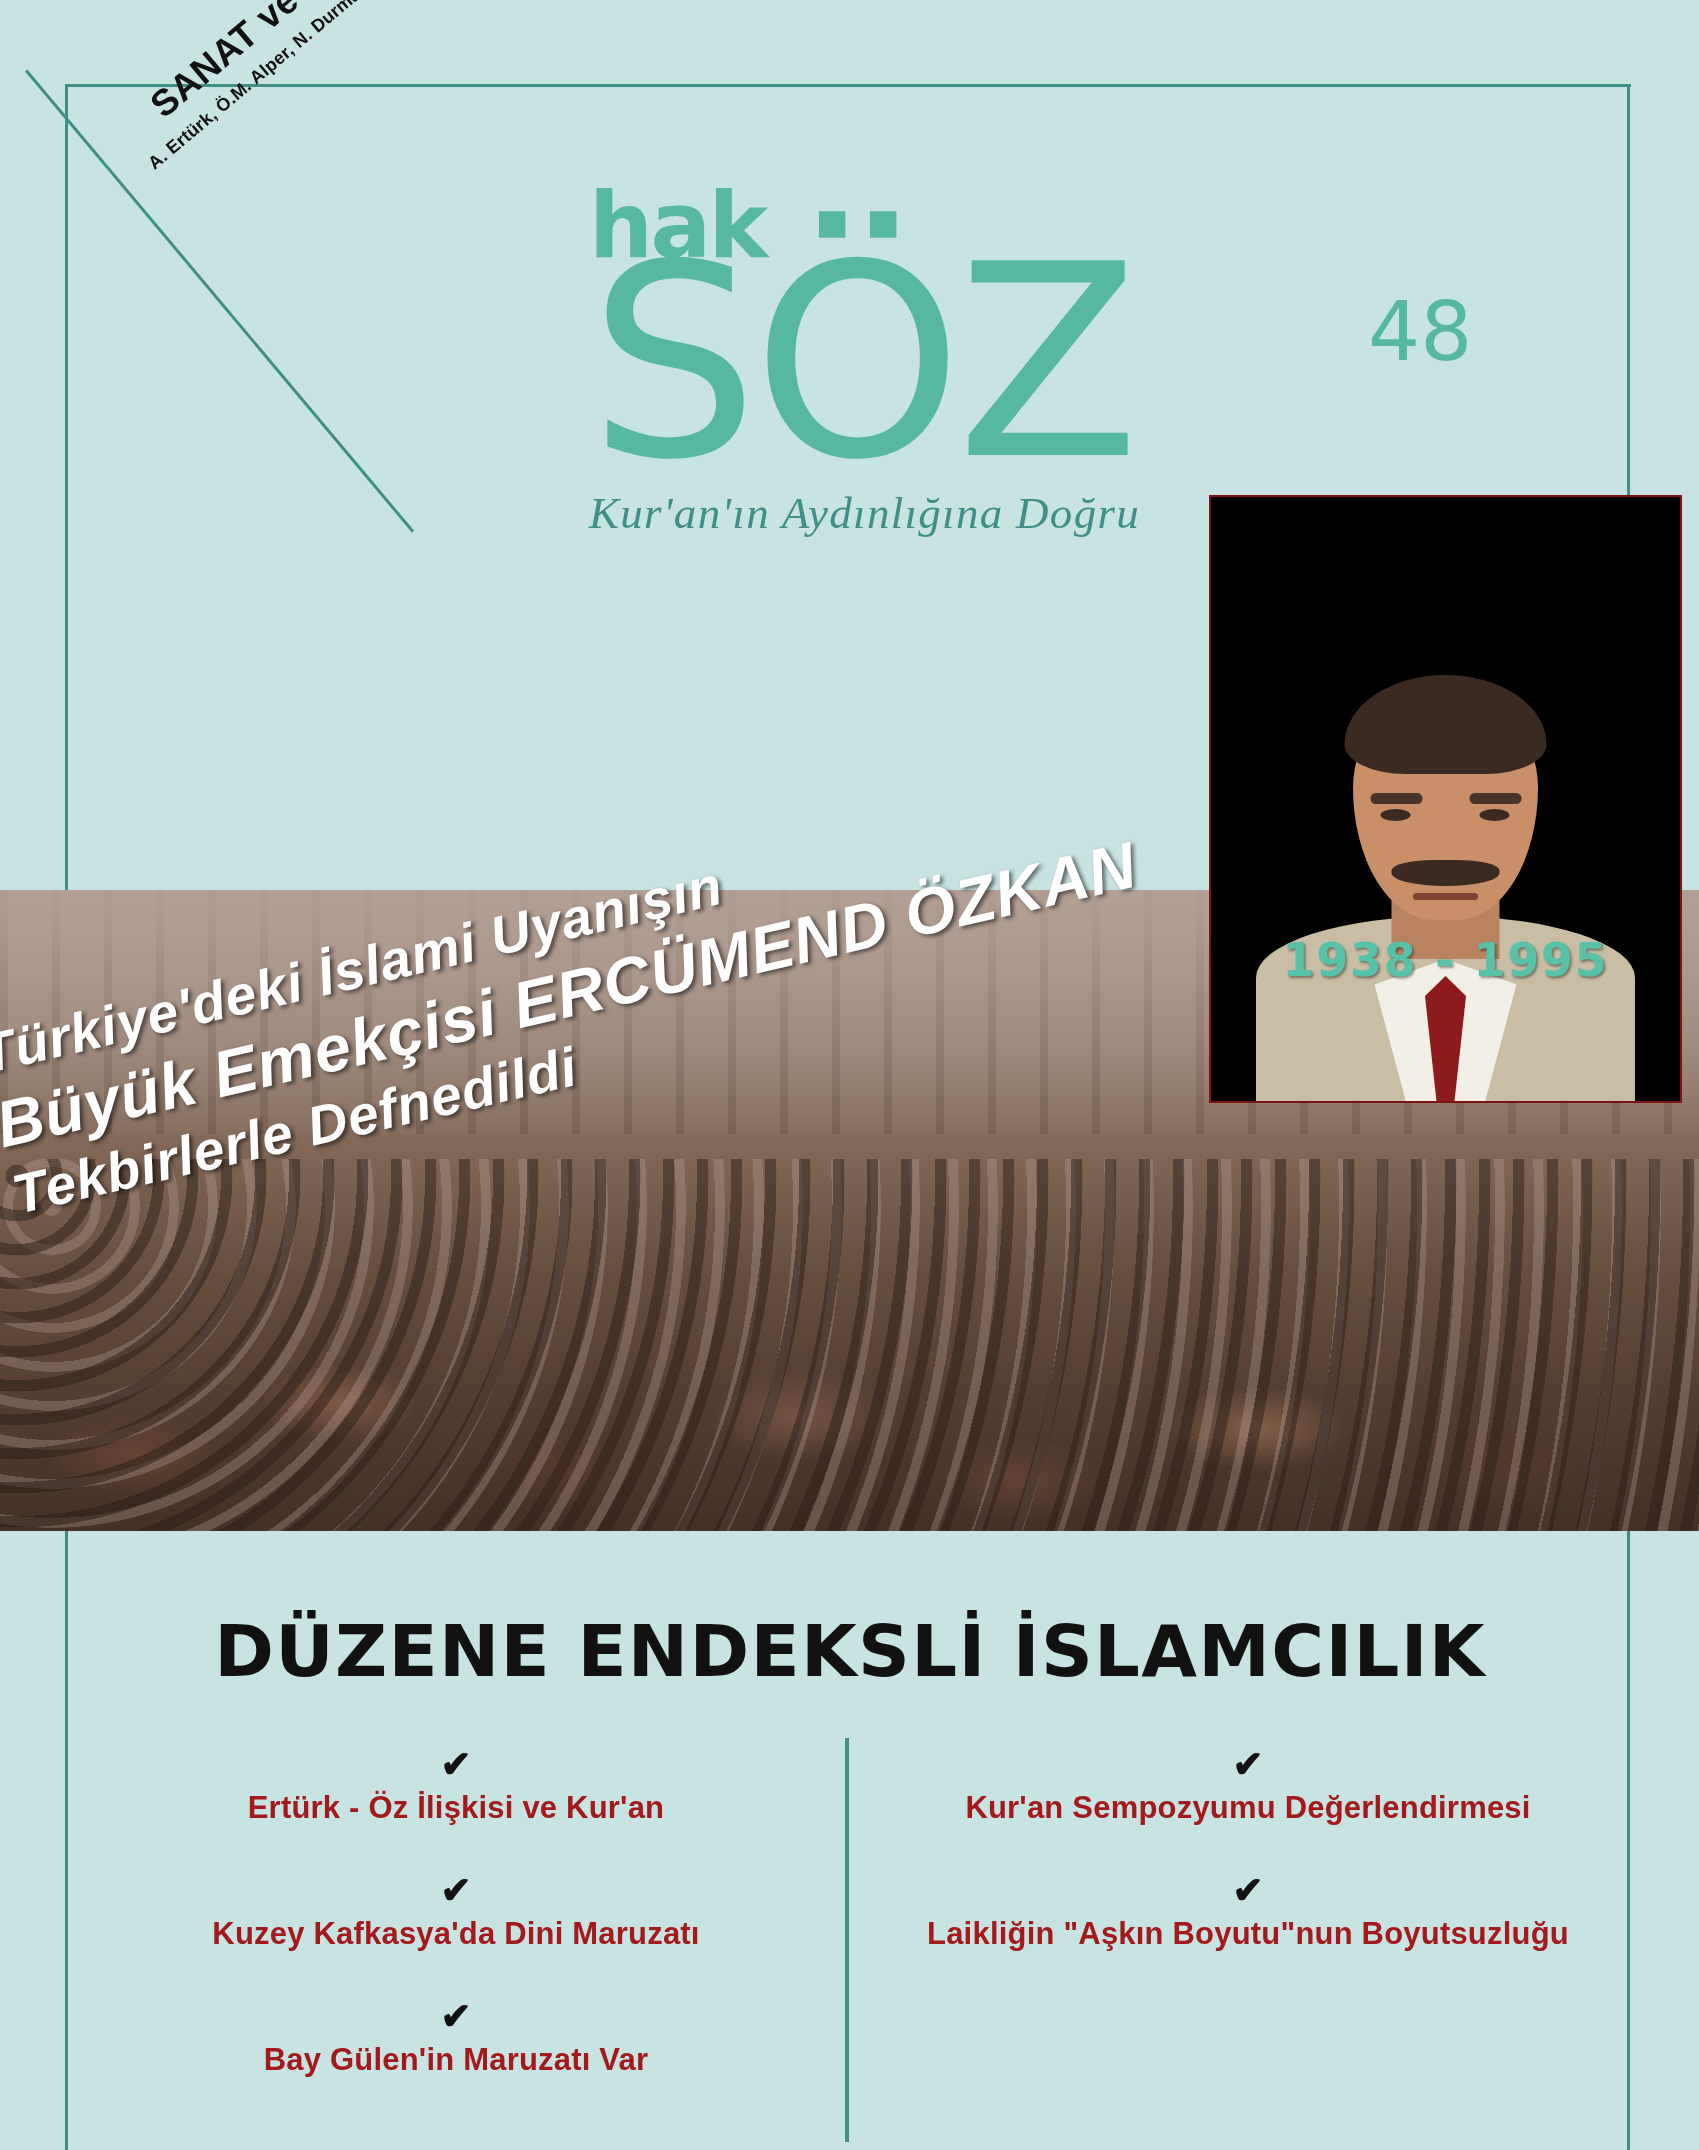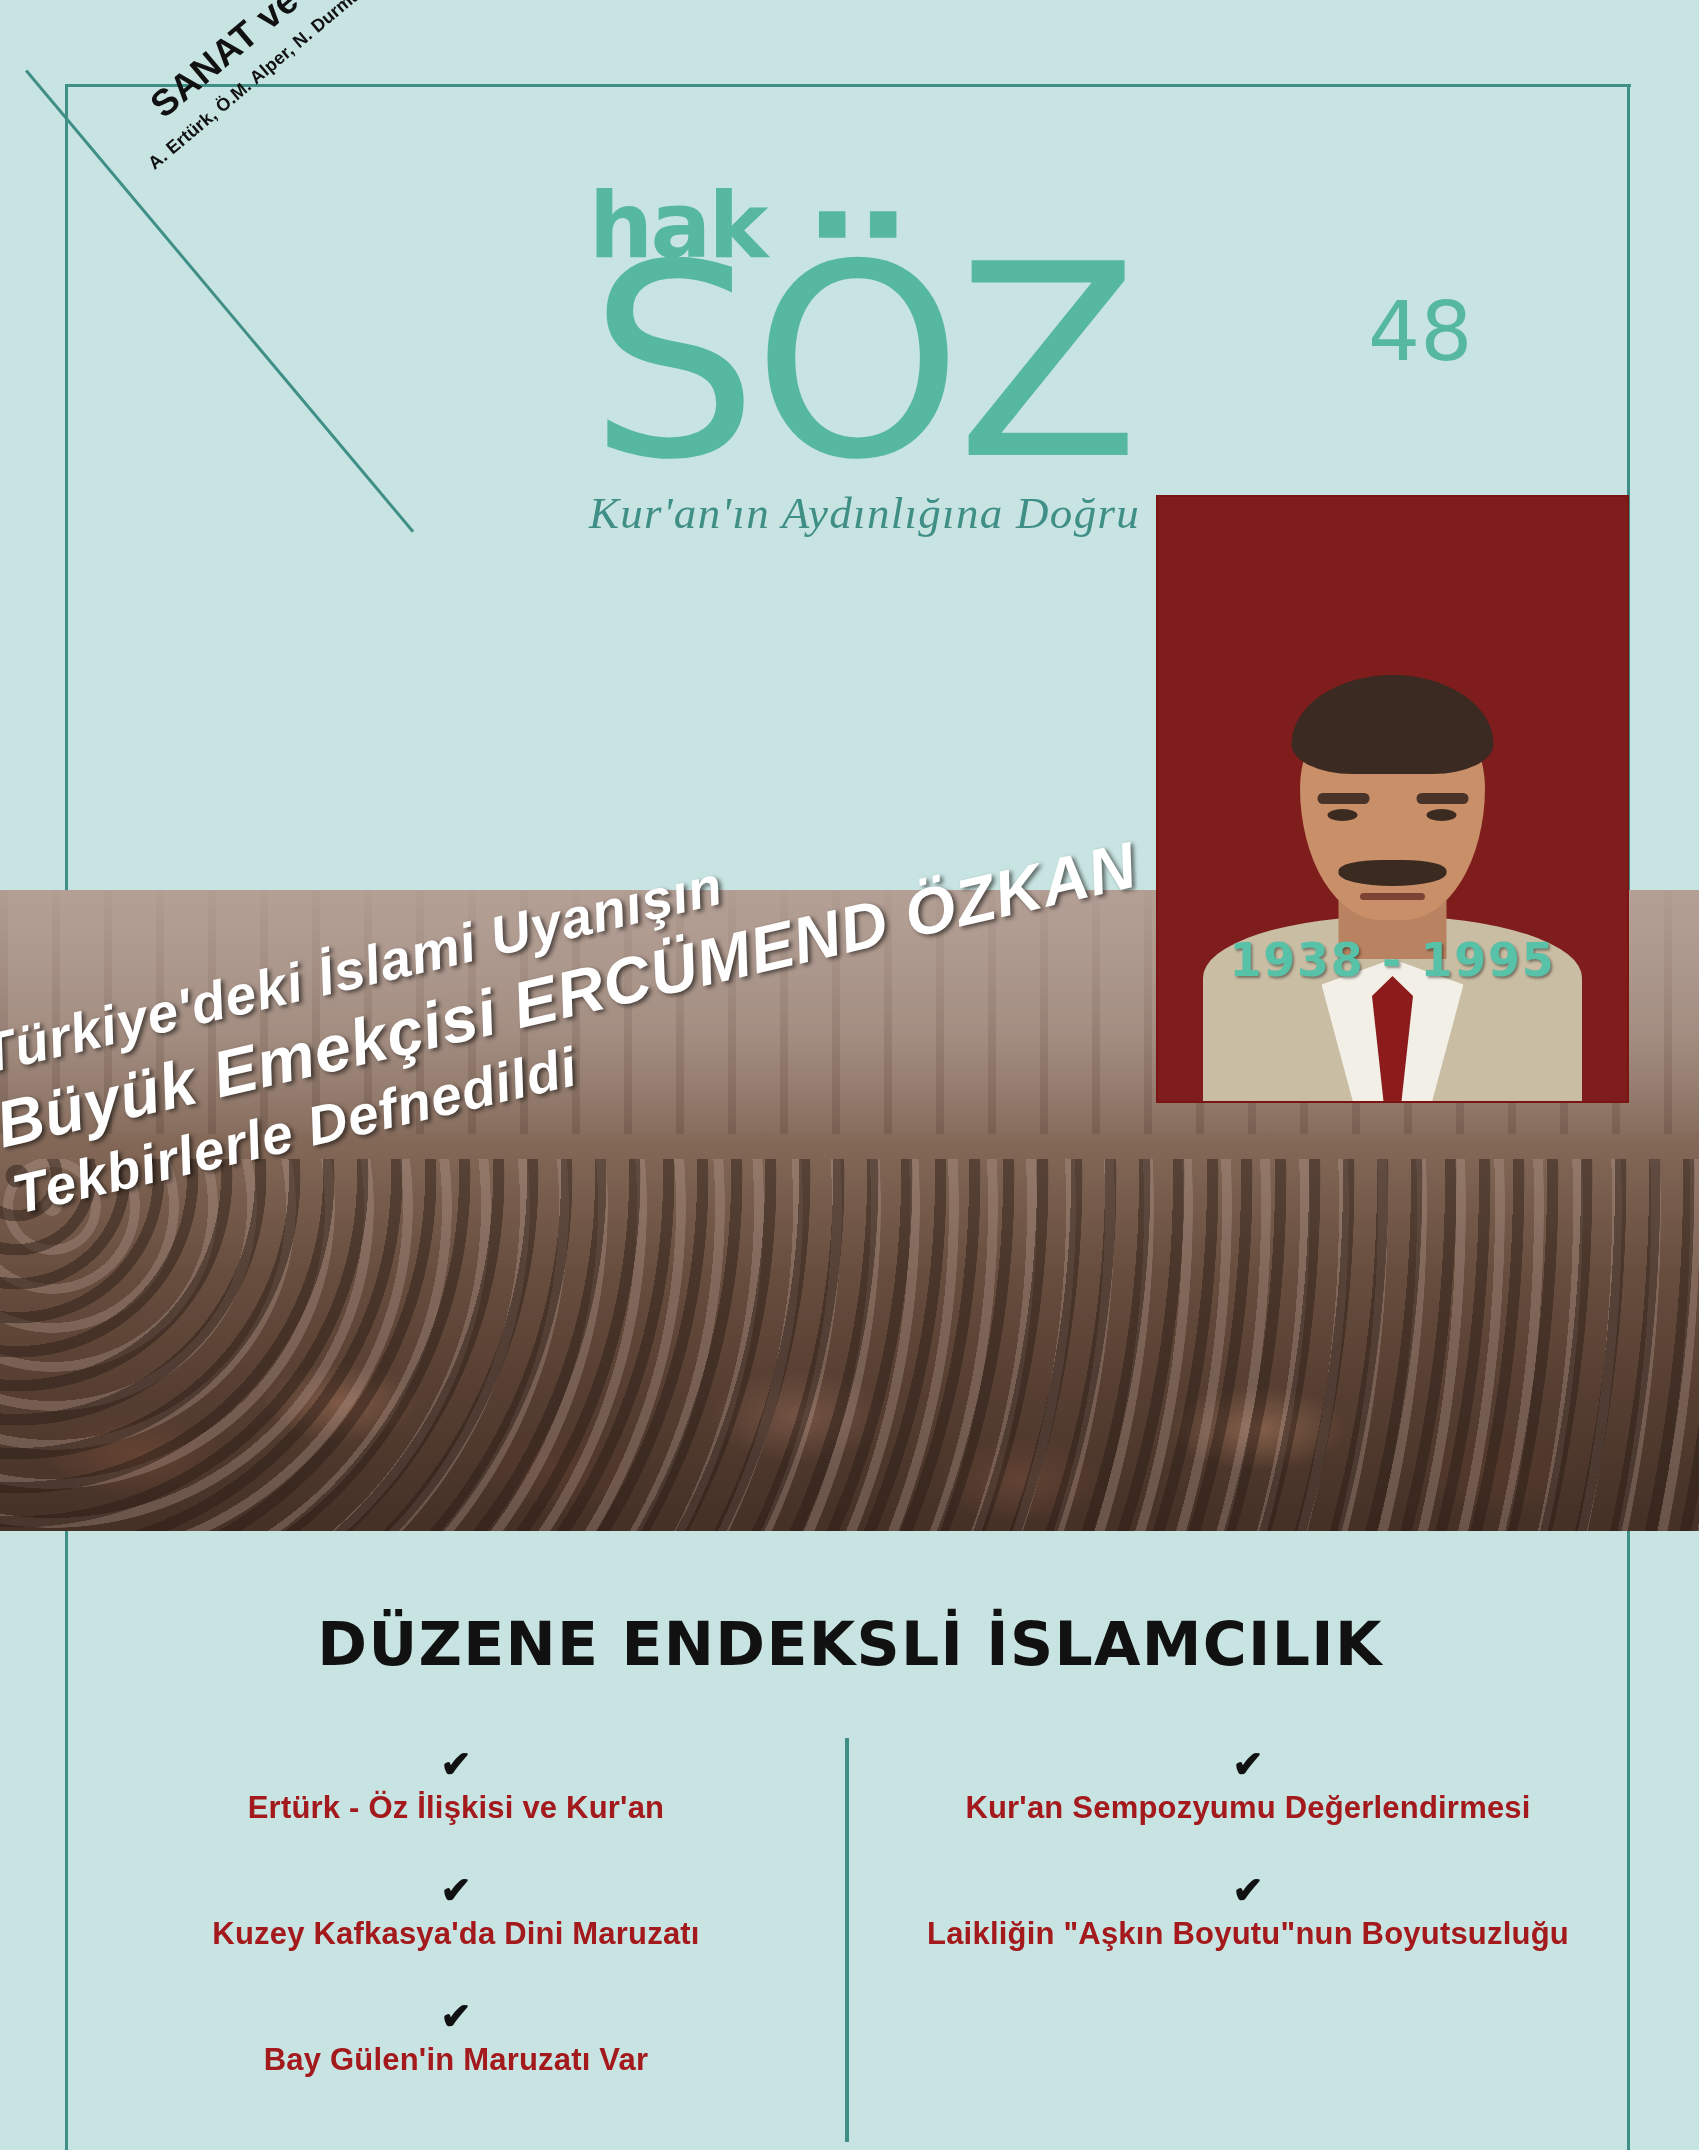--- a/index.html
+++ b/index.html
@@ -178,25 +178,25 @@
     font-weight: bold;
     font-style: italic;
   }
   .ph-l1 { font-size: 55px; letter-spacing: 0.9px; }
   .ph-l2 { font-size: 65px; letter-spacing: 0.9px; margin-top: 2.6px; }
   .ph-l3 { font-size: 55px; letter-spacing: 0.9px; margin-top: 2.6px; }
 
   
   .portrait {
     position: absolute;
-    left: 1156px;
+    left: 1209px;
     top: 495px;
     width: 469px;
     height: 604px;
-    background: #7f1d1d;
+    background: #000000;
     border: 2.6px solid #7d1414;
     overflow: hidden;
   }
   .portrait-figure {
     position: absolute;
     left: 50%;
     bottom: 0;
     transform: translateX(-50%);
     width: 379px;
     height: 456px;
@@ -315,21 +315,21 @@
   }
 
   
   .main-title {
     position: absolute;
     left: 0;
     right: 0;
     top: 1609px;
     text-align: center;
     font-family: "DejaVu Sans", sans-serif;
-    font-size: 60px;
+    font-size: 72px;
     font-weight: bold;
     color: #111;
     letter-spacing: 1.3px;
   }
 
   
   .contents {
     position: absolute;
     left: 112px;
     top: 1746px;

